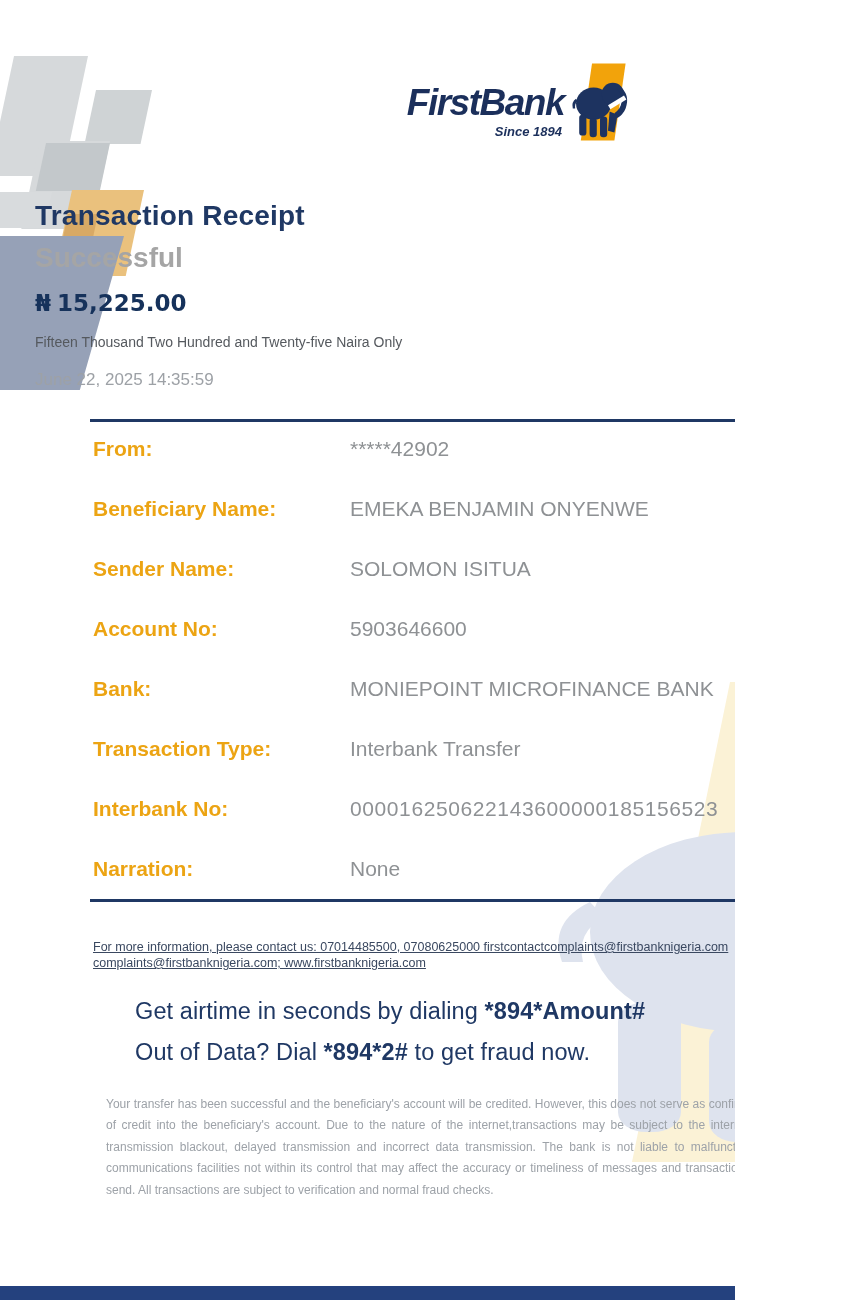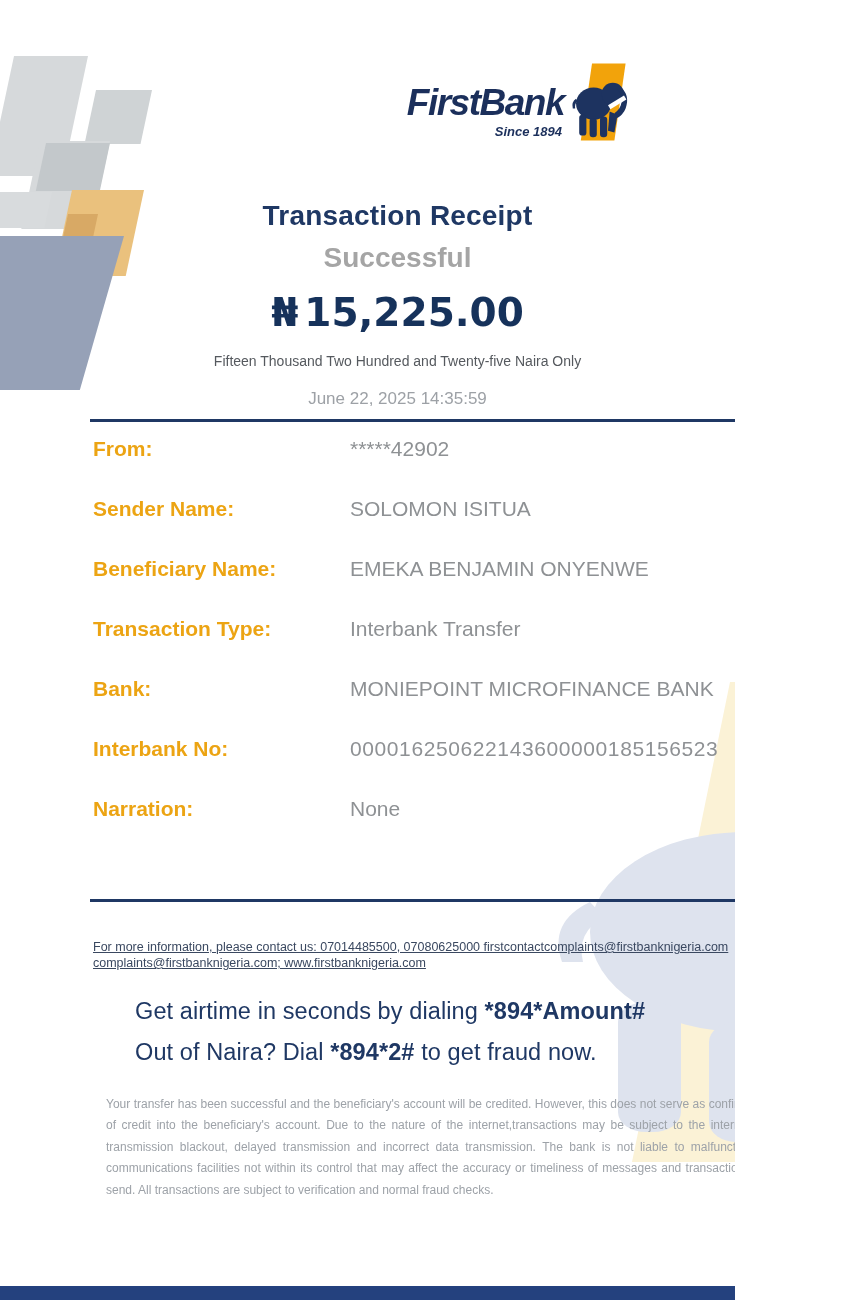--- a/index.html
+++ b/index.html
@@ -25,24 +25,24 @@
   
   .logo{position:absolute;top:62px;right:103px;display:flex;align-items:flex-start;}
   .logo-text{padding-top:22px;text-align:right;}
   .brand{font-size:37px;font-weight:bold;font-style:italic;color:#1b2f5b;letter-spacing:-1.5px;line-height:1;}
   .tagline{font-size:13px;font-weight:bold;font-style:italic;color:#1b2f5b;margin-top:3px;padding-right:2px;}
   .emblem{margin-left:4px;}
   .logo-emblem .para{fill:#f2a30b;}
   .logo-emblem .ele{fill:#1d3360;}
   .logo-emblem .tusk{fill:#ffffff;}
   
-  .hero{position:absolute;left:35px;top:200px;width:725px;text-align:center;}
+  .hero{position:absolute;left:35px;top:200px;width:725px;text-align:left;}
   .title{font-size:28px;font-weight:800;color:#1f3864;margin:0 0 10px 0;letter-spacing:0.2px;}
   .status{font-size:28px;font-weight:bold;color:#a5a5a5;margin-bottom:16px;}
-  .amount{font-family:"DejaVu Sans","Liberation Sans",sans-serif;font-size:39px;font-weight:bold;color:#16325b;margin-bottom:18px;}
+  .amount{font-family:"DejaVu Sans","Liberation Sans",sans-serif;font-size:23px;font-weight:bold;color:#16325b;margin-bottom:18px;}
   .amount .cur{margin-right:6px;}
   .words{font-size:14px;color:#55595e;margin-bottom:20px;}
   .datetime{font-size:17px;color:#9da1a6;}
   
   .rule{position:absolute;left:90px;width:666px;height:3px;background:#1f3864;}
   .rule.top{top:419px;}
   .rule.bottom{top:899px;}
   
   .fields{position:absolute;left:93px;top:437px;width:664px;}
   .frow{display:flex;height:60px;align-items:flex-start;}
@@ -118,50 +118,54 @@
   </section>
 
   <div class="rule top"></div>
 
   <section class="fields">
     <div class="frow">
       <div class="flabel">From:</div>
       <div class="fvalue">*****42902</div>
     </div>
     <div class="frow">
+      <div class="flabel">Beneficiary Name:</div>
+      <div class="fvalue">EMEKA BENJAMIN ONYENWE</div>
+    </div>
+    <div class="frow">
       <div class="flabel">Sender Name:</div>
       <div class="fvalue">SOLOMON ISITUA</div>
     </div>
     <div class="frow">
-      <div class="flabel">Beneficiary Name:</div>
-      <div class="fvalue">EMEKA BENJAMIN ONYENWE</div>
+      <div class="flabel">Account No:</div>
+      <div class="fvalue">5903646600</div>
+    </div>
+    <div class="frow">
+      <div class="flabel">Bank:</div>
+      <div class="fvalue">MONIEPOINT MICROFINANCE BANK</div>
     </div>
     <div class="frow">
       <div class="flabel">Transaction Type:</div>
       <div class="fvalue">Interbank Transfer</div>
-    </div>
-    <div class="frow">
-      <div class="flabel">Bank:</div>
-      <div class="fvalue">MONIEPOINT MICROFINANCE BANK</div>
     </div>
     <div class="frow">
       <div class="flabel">Interbank No:</div>
       <div class="fvalue ref">000016250622143600000185156523</div>
     </div>
     <div class="frow">
       <div class="flabel">Narration:</div>
       <div class="fvalue">None</div>
     </div>
   </section>
 
   <div class="rule bottom"></div>
 
   <p class="contact">For more information, please contact us: 07014485500, 07080625000 firstcontactcomplaints@firstbanknigeria.com complaints@firstbanknigeria.com; www.firstbanknigeria.com</p>
 
   <div class="promos">
     <p class="promo"><span>Get airtime in seconds by dialing </span><b>*894*Amount#</b></p>
-    <p class="promo"><span>Out of Naira? Dial </span><b>*894*2#</b><span> to get fraud now.</span></p>
+    <p class="promo"><span>Out of Data? Dial </span><b>*894*2#</b><span> to get fraud now.</span></p>
   </div>
 
   <p class="disclaimer">Your transfer has been successful and the beneficiary's account will be credited. However, this does not serve as confirmation of credit into the beneficiary's account. Due to the nature of the internet,transactions may be subject to the interruption, transmission blackout, delayed transmission and incorrect data transmission. The bank is not liable to malfunctions in communications facilities not within its control that may affect the accuracy or timeliness of messages and transactions you send. All transactions are subject to verification and normal fraud checks.</p>
 
   <div class="bottom-bar"></div>
 </div>
 
 </body></html>

